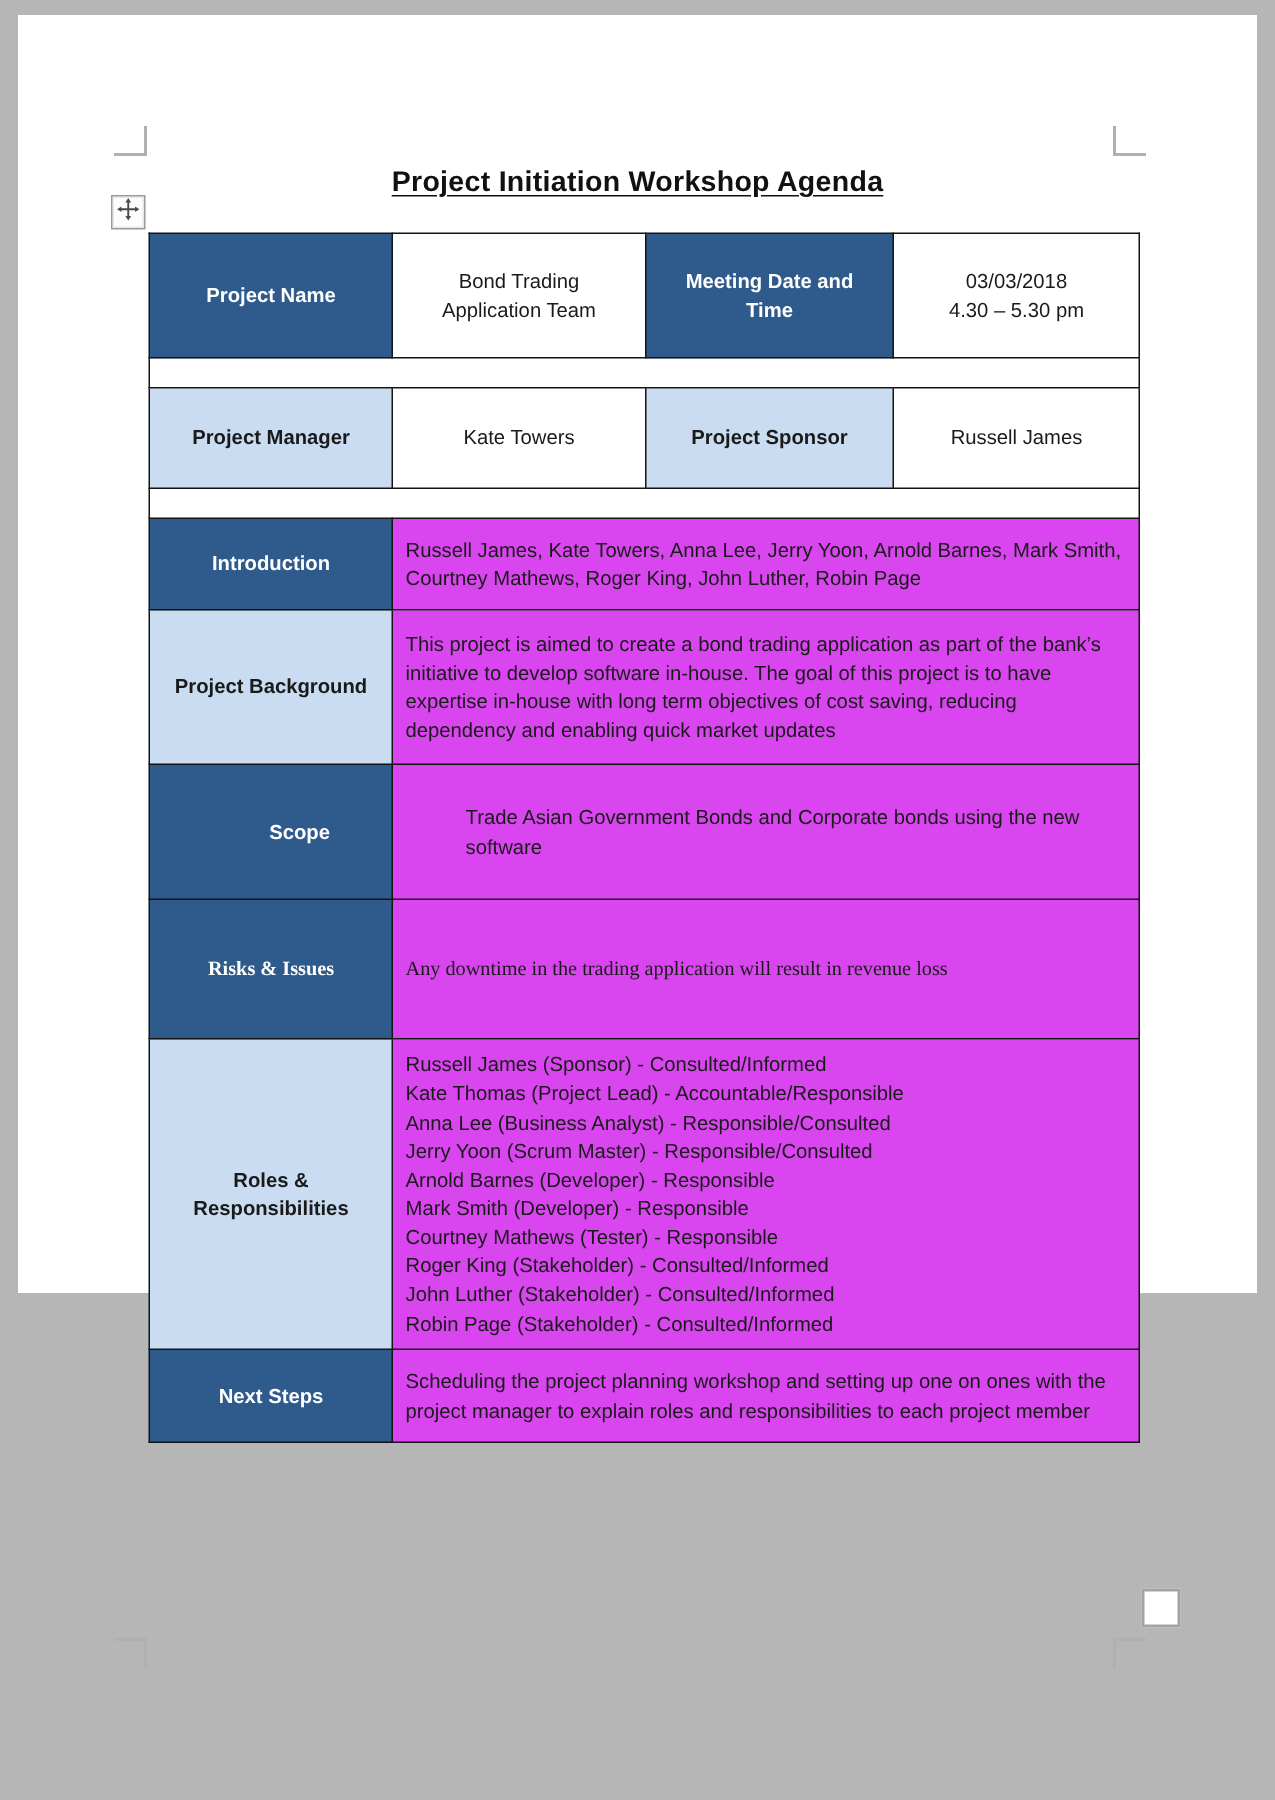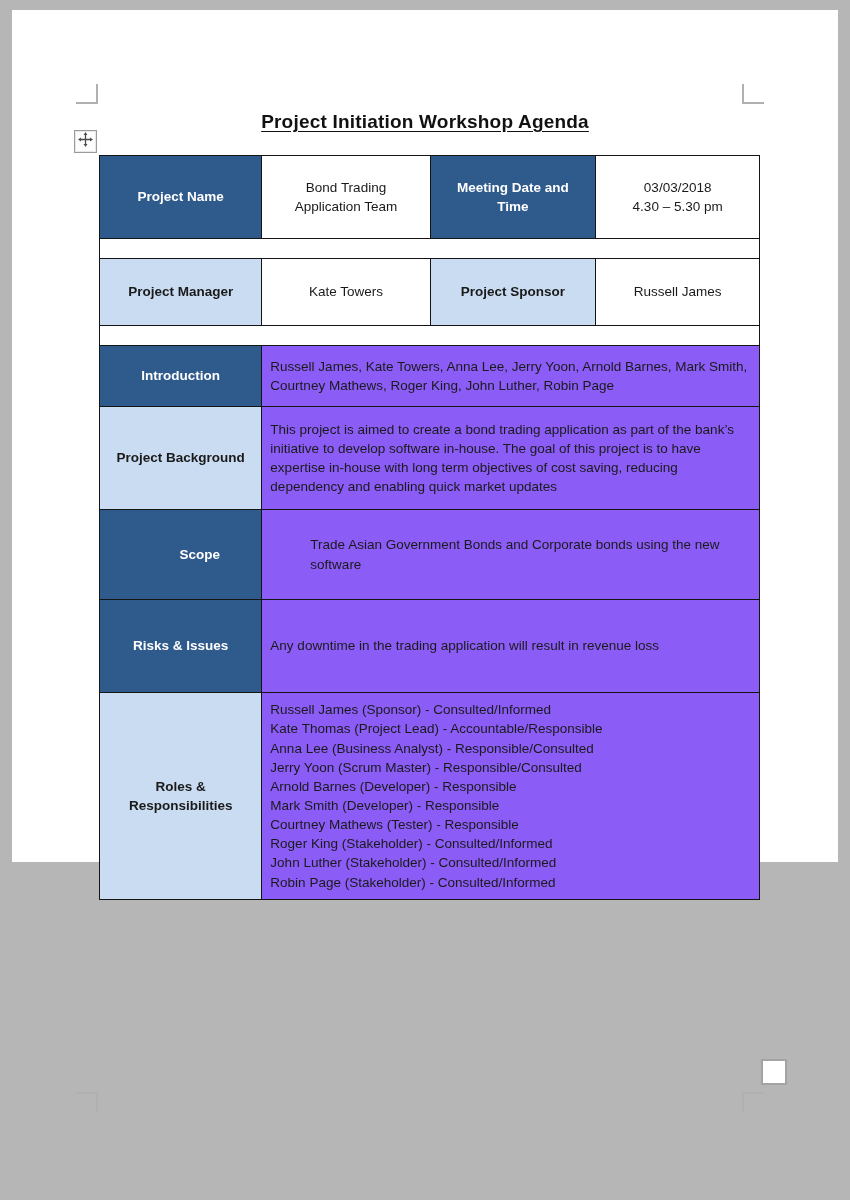--- a/index.html
+++ b/index.html
@@ -73,33 +73,33 @@
     padding: 4px 10px;
   }
   td.lbl.dark  { background: #2f5b8c; color: #ffffff; }
   td.lbl.light { background: #c9dcf1; color: #1a1a1a; margin-left: 35px; }
   td.val {
     background: #ffffff;
     text-align: center;
     padding: 4px 14px;
   }
   td.content {
-    background: #8b5cf6;
+    background: #d946ef;
     text-align: left;
     padding: 6px 10px 6px 8px;
     white-space: pre-line;
   }
   tr.spacer td { height: 20px; background: #ffffff; padding: 0; }
   tr.r-head td { height: 83px; }
   tr.r-mgr  td { height: 67px; }
   tr.r-intro td { height: 61px; }
   tr.r-bg    td { height: 103px; }
   tr.r-scope td { height: 90px; padding-left: 48px; }
   tr.r-time  td { height: 91px; }
-  tr.r-risk  td { height: 93px; }
+  tr.r-risk  td { height: 93px; font-family: Liberation Serif, serif; }
   tr.r-roles td { height: 207px; }
   tr.r-next  td { height: 62px; }
 </style>
 </head>
 <body>
 
 <div class="canvas">
   <div class="page">
 
     <div class="crop crop-tl"></div>
@@ -173,18 +173,22 @@
 Kate Thomas (Project Lead) - Accountable/Responsible
 Anna Lee (Business Analyst) - Responsible/Consulted
 Jerry Yoon (Scrum Master) - Responsible/Consulted
 Arnold Barnes (Developer) - Responsible
 Mark Smith (Developer) - Responsible
 Courtney Mathews (Tester) - Responsible
 Roger King (Stakeholder) - Consulted/Informed
 John  Luther (Stakeholder) - Consulted/Informed
 Robin Page (Stakeholder) - Consulted/Informed</td>
         </tr>
+        <tr class="r-next">
+          <td class="lbl dark">Next Steps</td>
+          <td class="content" colspan="3">Scheduling the project planning workshop and setting up one on ones with the project manager to explain roles and responsibilities to each project member</td>
+        </tr>
       </tbody>
     </table>
 
     <div class="resize-handle"></div>
   </div>
 </div>
 
 </body></html>

